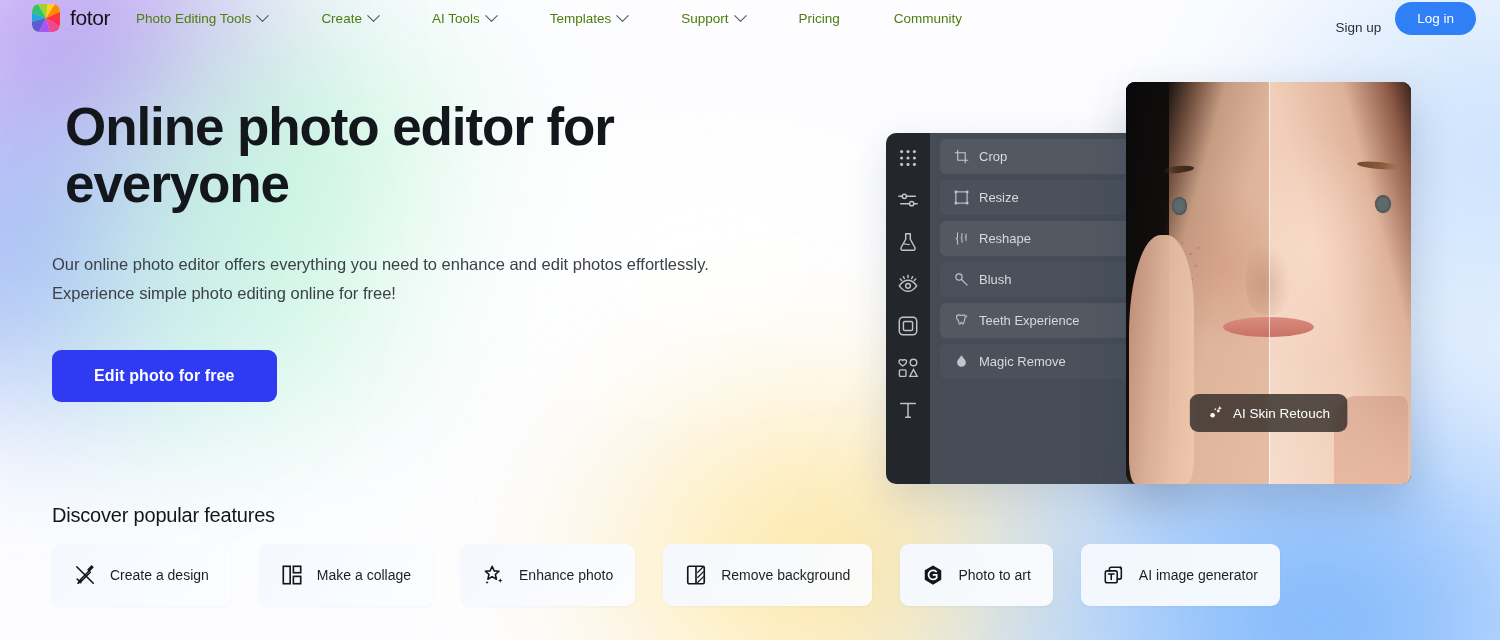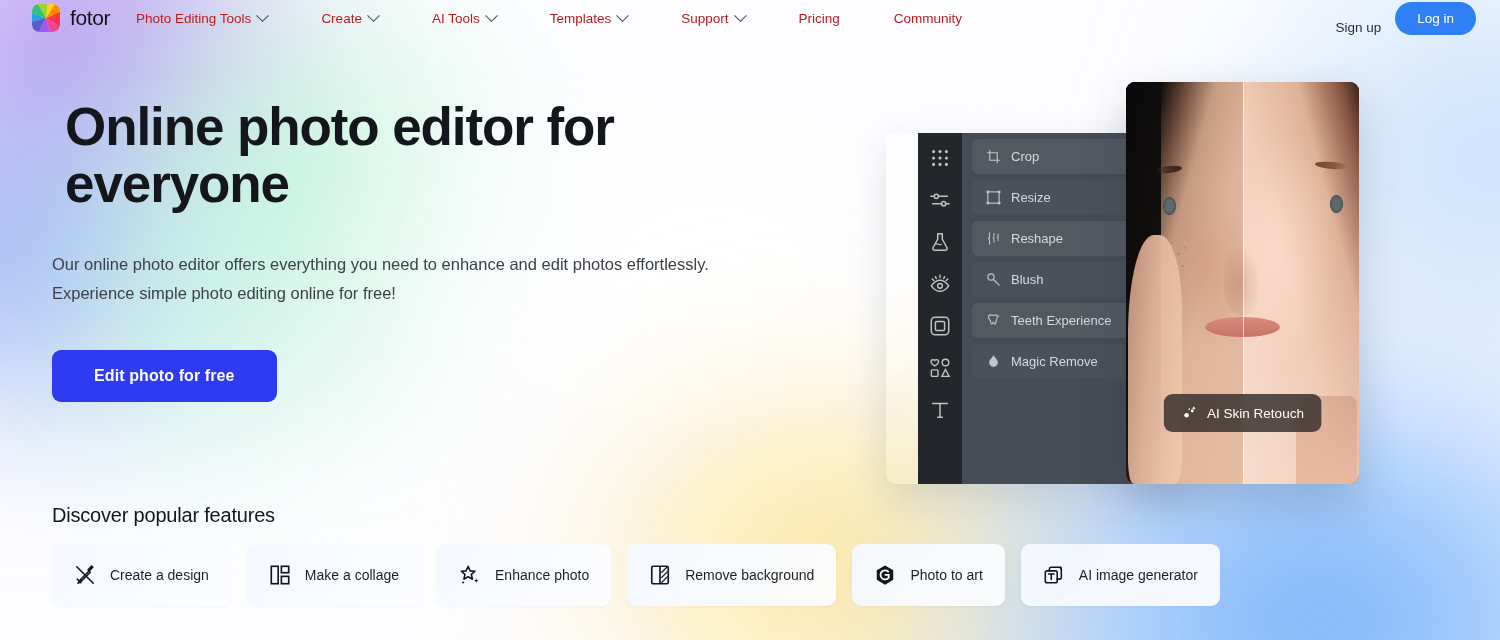--- a/index.html
+++ b/index.html
@@ -62,21 +62,21 @@
   .brand-mark {
     width:28px; height:28px; border-radius:7px; overflow:hidden;
     display:block; flex:0 0 auto;
   }
   .brand-name {
     font-size:21px; letter-spacing:-.4px; color:#111418; font-weight:400;
   }
   .nav-links { display:flex; align-items:center; }
   .nav-item {
     display:flex; align-items:center; gap:7px;
-    font-size:13.5px; color:#b91c1c; padding: 6px 26px 6px 0;
+    font-size:13.5px; color:#4d7c0f; padding: 6px 26px 6px 0;
     margin-right:28px; cursor:pointer; white-space:nowrap;
   }
   .nav-item:last-child { margin-right:0; }
   .caret {
     width:9px; height:9px; display:inline-block;
     border-right:1.6px solid #4b5158; border-bottom:1.6px solid #4b5158;
     transform: rotate(45deg) translate(-2px,-2px);
   }
   .nav-right { margin-left:auto; display:flex; align-items:flex-end; gap:14px; }
   .signup { font-size:13.5px; color:#2b3036; cursor:pointer; }
@@ -96,21 +96,21 @@
     font-size:16.5px; line-height:1.75; color:#3b4149; font-weight:400;
   }
   .cta {
     margin-top:42px; display:inline-block;
     background:#2f3bf3; color:#fff; font-size:16px; font-weight:700;
     border:none; border-radius:9px; padding:17px 42px; cursor:pointer;
     letter-spacing:.1px;
   }
 
   
-  .mock { position:absolute; z-index:5;padding-left:32px; }
+  .mock { position:absolute; z-index:5; }
   .editor-panel {
     left:886px; top:133px; width:300px; height:351px;
     border-radius:10px 0 0 10px; overflow:hidden;
     display:flex;
     box-shadow: 0 14px 40px rgba(30,50,90,.14);
   }
   .editor-rail {
     width:44px; background:#23262b; flex:0 0 44px;
     display:flex; flex-direction:column; align-items:center;
     padding-top:14px; gap:20px;
@@ -123,21 +123,21 @@
   .tool-row {
     height:35px; flex:0 0 35px; border-radius:6px;
     background: rgba(255,255,255,.075);
     display:flex; align-items:center; gap:10px; padding-left:14px;
     color:#d6dade; font-size:13px; cursor:pointer;
   }
   .tool-row:nth-child(even) { background: rgba(255,255,255,.03); }
   .tool-ico { width:15px; height:15px; opacity:.85; flex:0 0 15px; }
 
   .photo-card {
-    left:1126px; top:82px; width:233px; height:402px;
+    left:1126px; top:82px; width:285px; height:402px;
     border-radius:9px; overflow:hidden;
     box-shadow: 0 18px 46px rgba(30,50,90,.22);
   }
   .photo-inner { position:absolute; inset:0; background:#0a0a0c; }
   
   .half-before {
     position:absolute; left:0; top:0; width:50%; height:100%; overflow:hidden;
     background:
       radial-gradient(ellipse 58% 30% at 70% 46%, rgba(196,122,96,.30), rgba(0,0,0,0) 70%),
       linear-gradient(105deg, #0b0a0b 0%, #18120f 17%, #6a4a3a 27%, #c59b82 40%, #deb59b 60%, #e6bda3 100%);
@@ -212,21 +212,21 @@
     backdrop-filter: blur(3px);
   }
   .badge-ico { width:16px; height:16px; flex:0 0 16px; }
 
   
   .features { position:absolute; left:52px; top:504px; z-index:10; width:1400px; }
   .features-title {
     font-size:20px; font-weight:400; color:#13171c; letter-spacing:-.2px;
     margin-bottom:17px;
   }
-  .feature-row { display:flex; gap:16px;text-align:center; }
+  .feature-row { display:flex; gap:28px;text-align:center; }
   .feature-card {
     height:62px; border-radius:9px;
     background: linear-gradient(120deg, rgba(244,248,255,.96), rgba(252,253,255,.93));
     display:flex; align-items:center; gap:14px;
     padding: 0 22px; cursor:pointer;
     box-shadow: 0 1px 3px rgba(40,70,120,.05);
   }
   .feature-card .f-ico { width:22px; height:22px; flex:0 0 22px; color:#13171c; }
   .feature-card .f-label { font-size:14px; color:#1b2026; white-space:nowrap; }
 </style>

